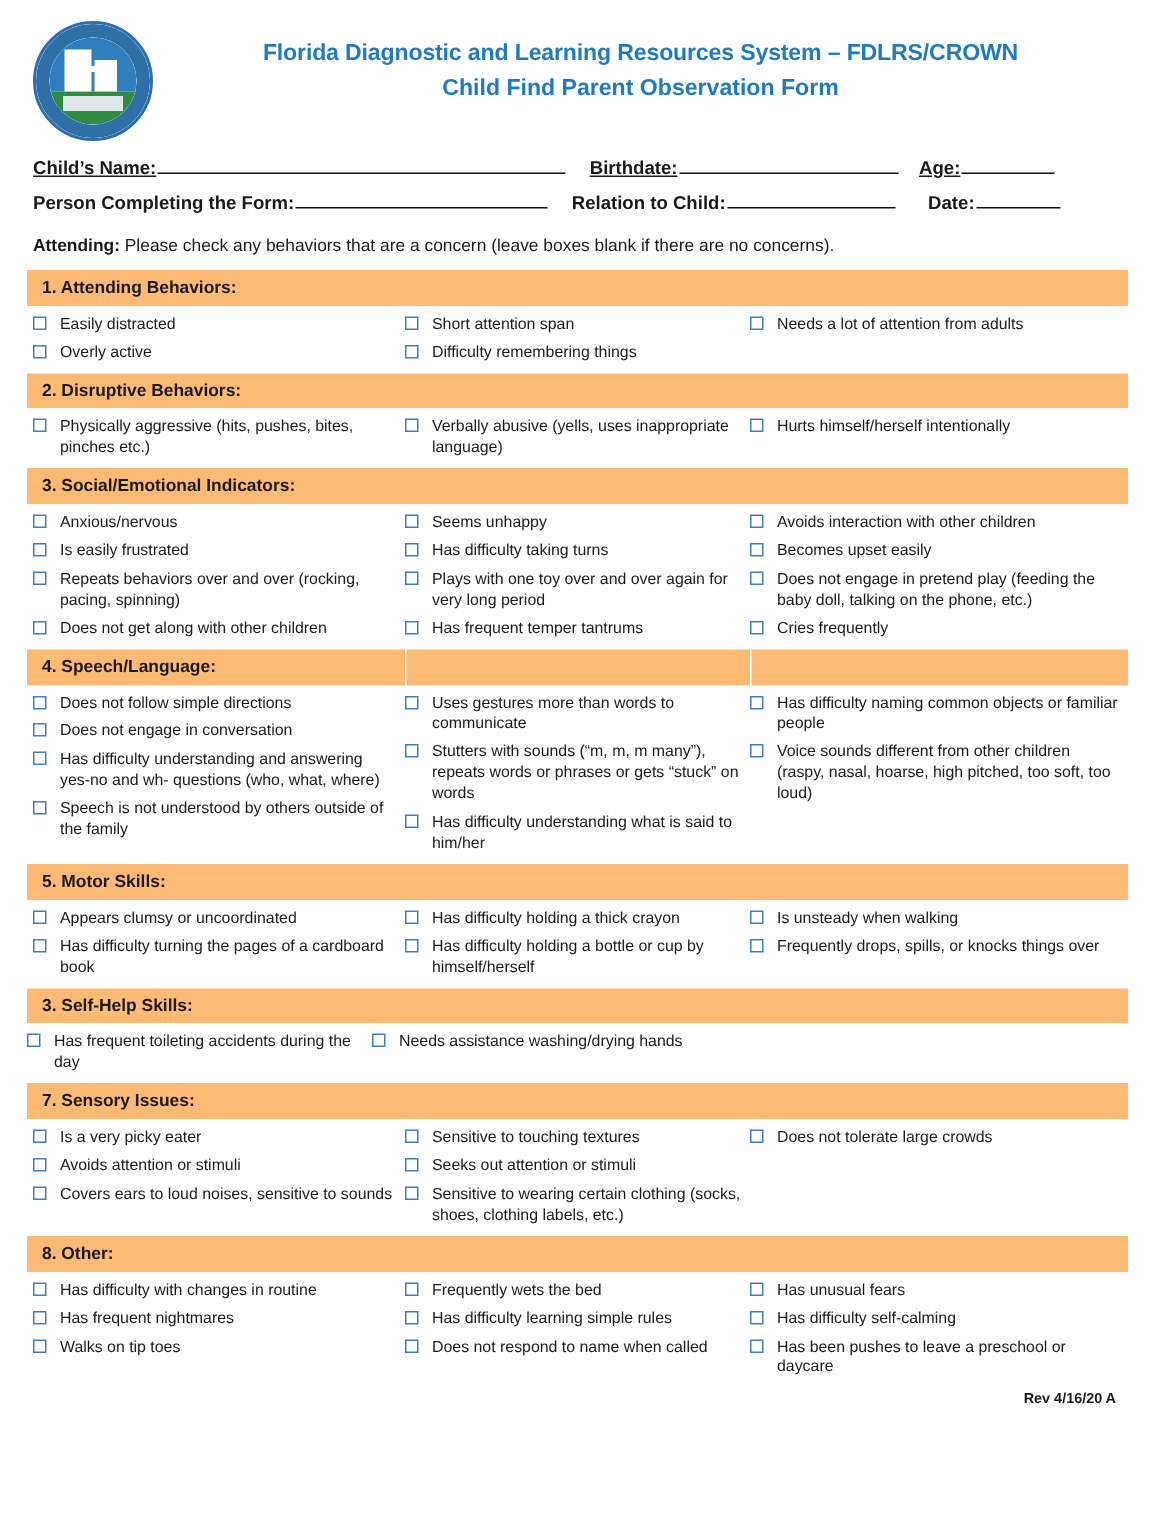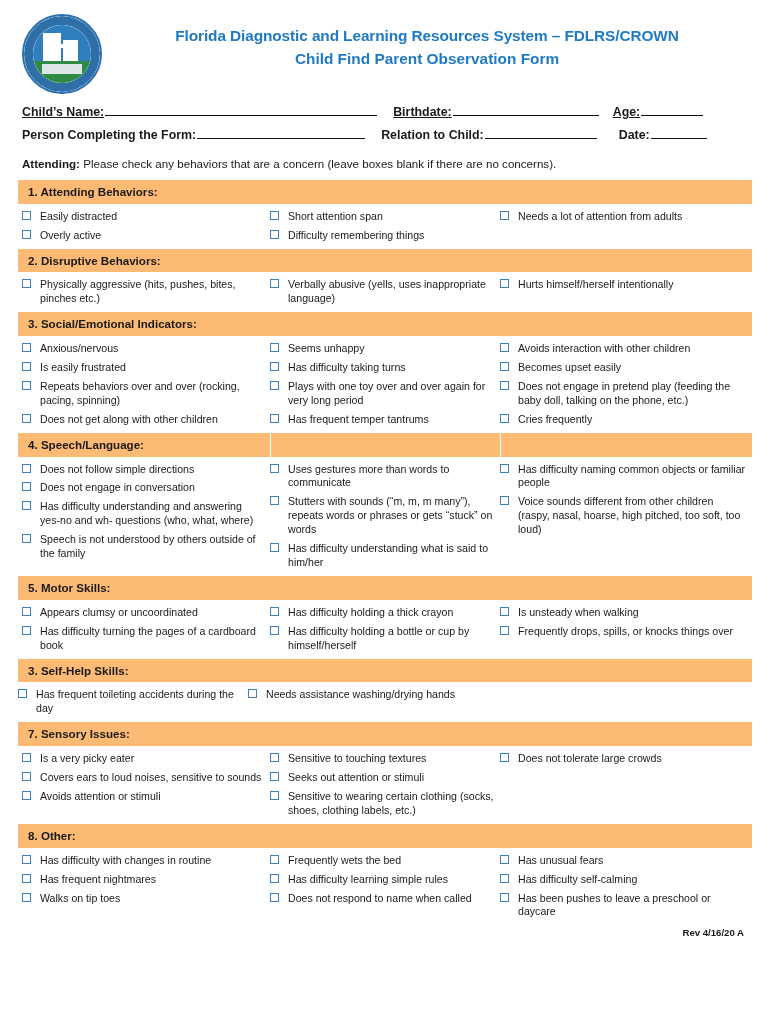--- a/index.html
+++ b/index.html
@@ -486,26 +486,26 @@
       <div class="section">
         <div class="sec-head">7. Sensory Issues:</div>
         <div class="sec-body">
           <div class="col c1">
             <div class="item">
               <span class="cb" role="checkbox" aria-checked="false"></span>
               <span class="txt">Is a very picky eater</span>
             </div>
             <div class="item">
               <span class="cb" role="checkbox" aria-checked="false"></span>
+              <span class="txt">Avoids attention or stimuli</span>
+            </div>
+            <div class="item">
+              <span class="cb" role="checkbox" aria-checked="false"></span>
               <span class="txt">Covers ears to loud noises, sensitive to sounds</span>
             </div>
-            <div class="item">
-              <span class="cb" role="checkbox" aria-checked="false"></span>
-              <span class="txt">Avoids attention or stimuli</span>
-            </div>
           </div>
           <div class="col c2">
             <div class="item">
               <span class="cb" role="checkbox" aria-checked="false"></span>
               <span class="txt">Sensitive to touching textures</span>
             </div>
             <div class="item">
               <span class="cb" role="checkbox" aria-checked="false"></span>
               <span class="txt">Seeks out attention or stimuli</span>
             </div>

